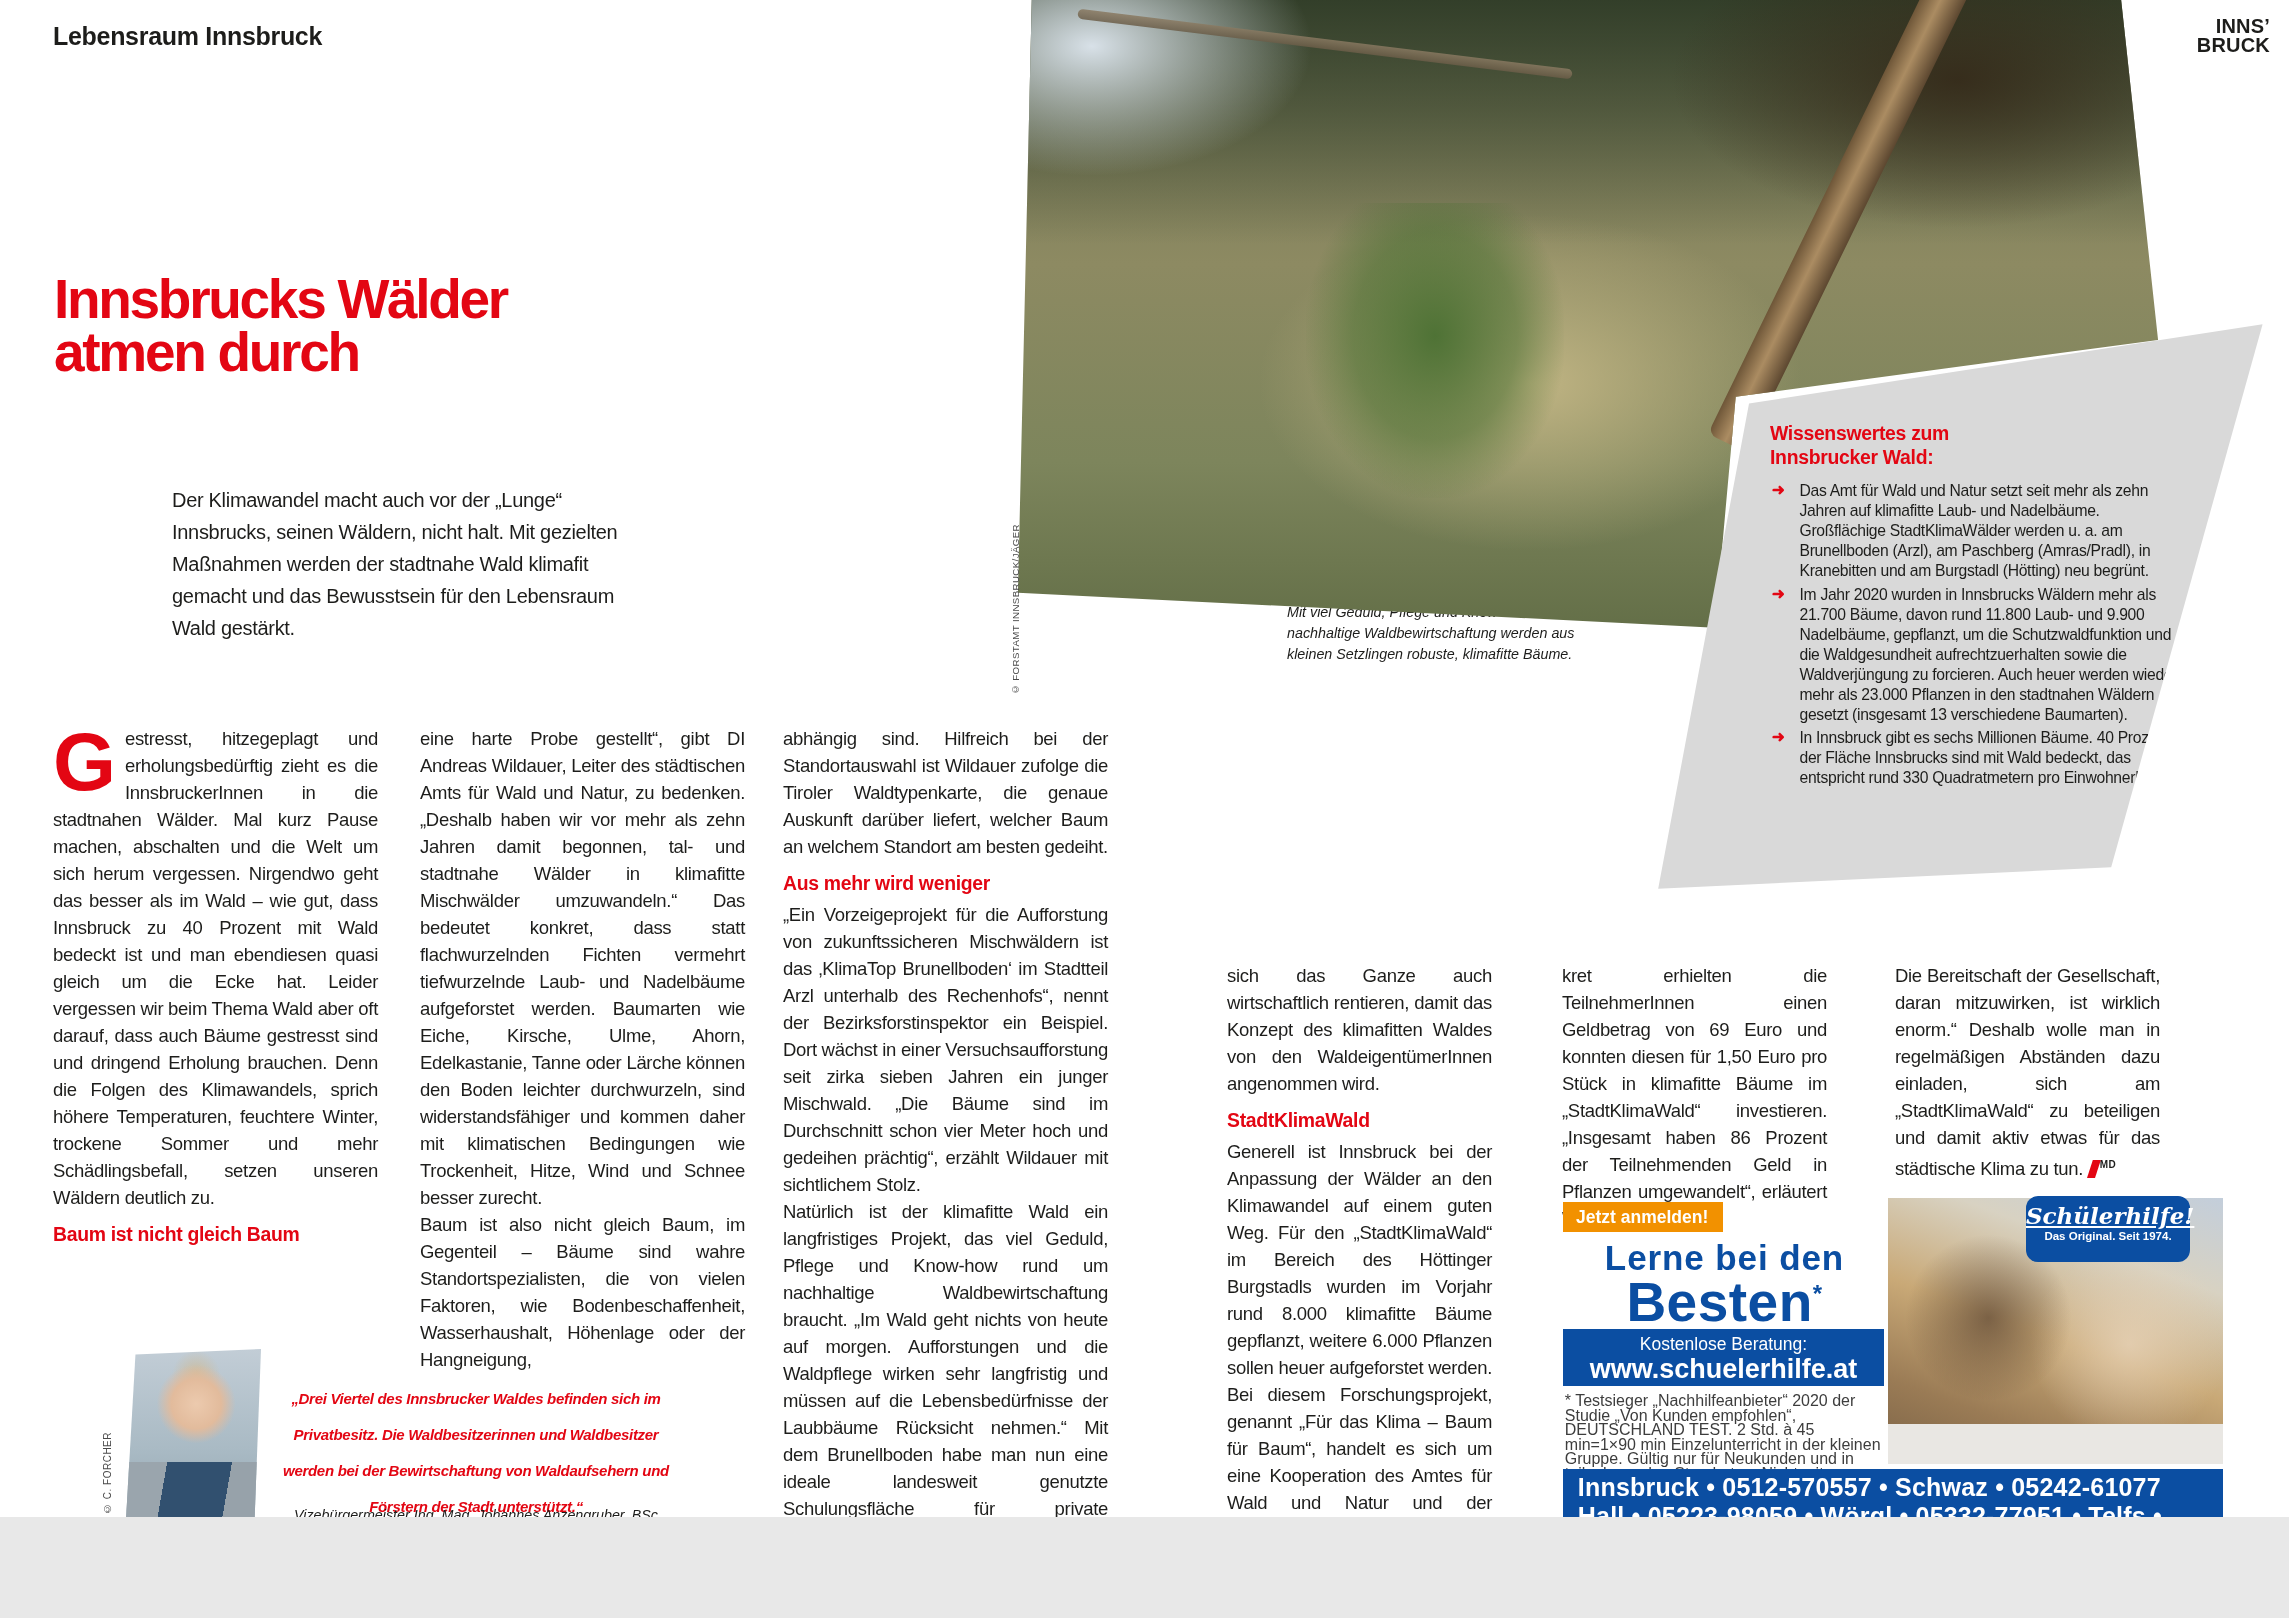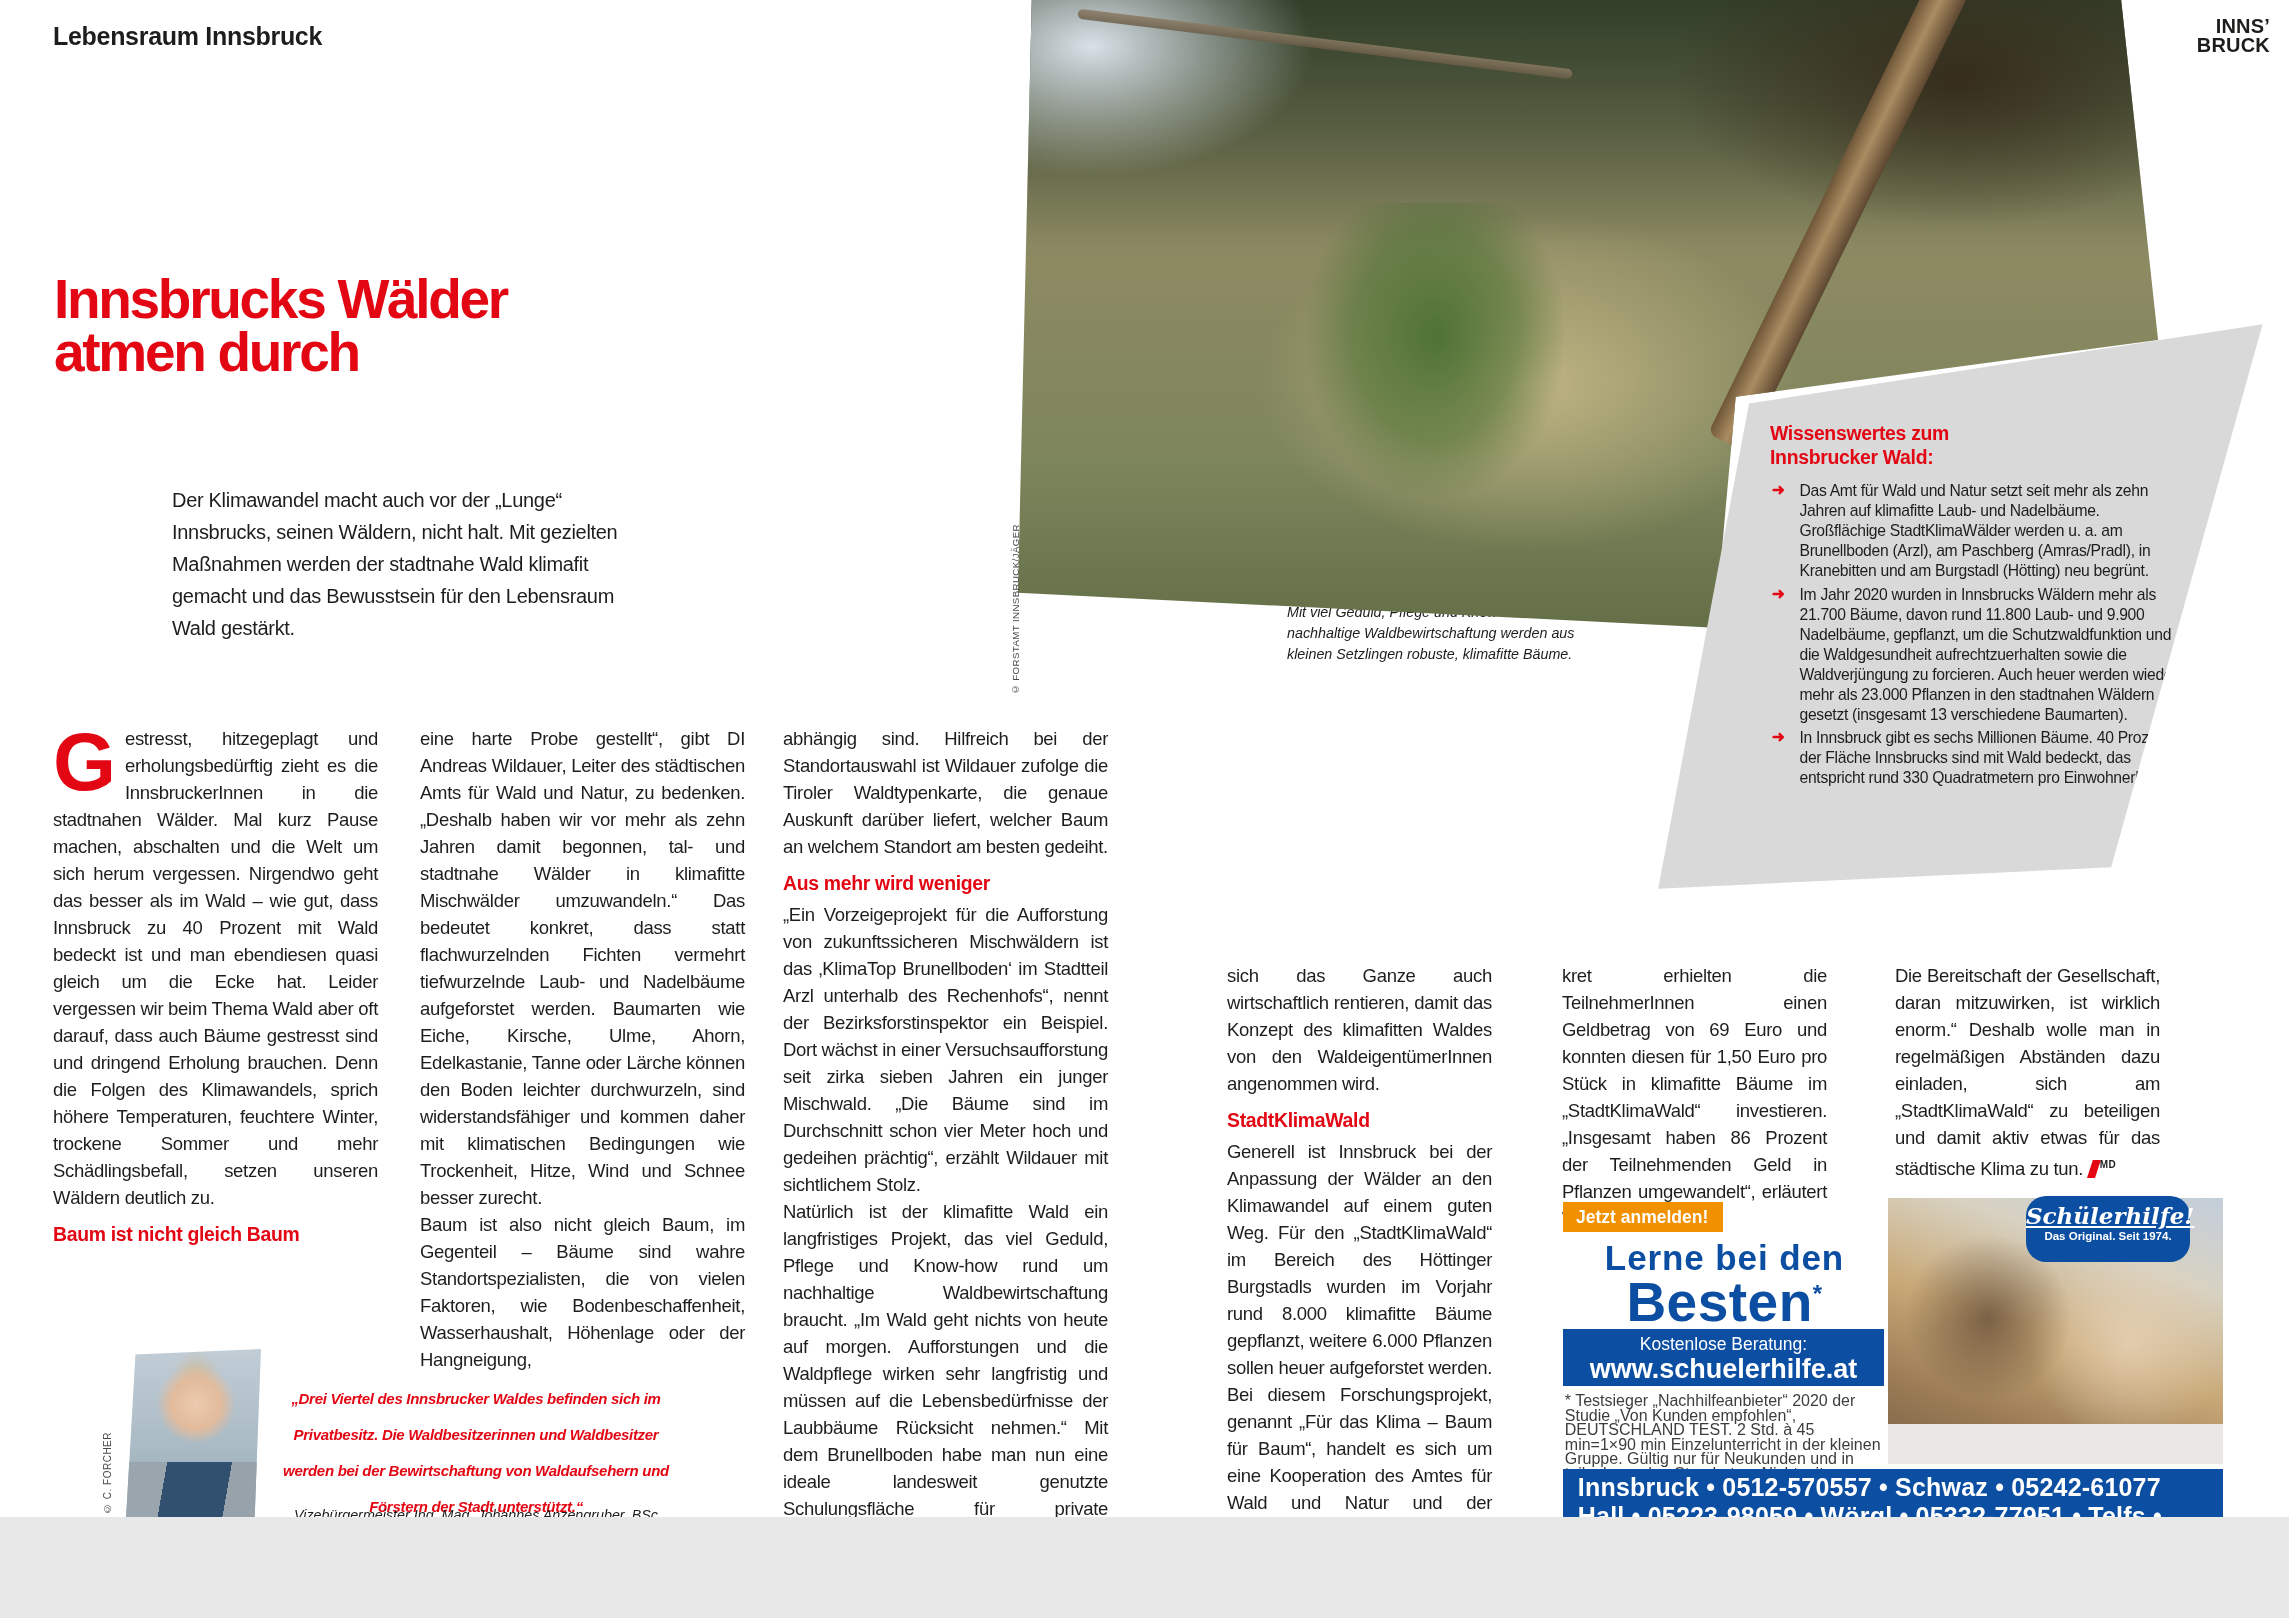--- a/index.html
+++ b/index.html
@@ -84,21 +84,21 @@
   #ad-bluebar{position:absolute;left:0;top:122px;width:321px;height:57px;background:#0b4ea2;color:#fff;text-align:center;padding-top:4.6px;box-sizing:border-box;}
   #ad-contact{font-weight:400;font-size:17.5px;}
   #ad-website{font-weight:700;font-size:27px;line-height:28px;}
   #ad-fineprint{position:absolute;left:1.8px;top:187px;width:320px;font-size:16px;line-height:14.6px;color:#3d3d3d;text-align:left;}
   #ad-photo{position:absolute;left:325px;top:-9.2px;width:335px;height:266px;
      background:
        radial-gradient(circle at 30% 45%, rgba(60,40,30,0.55) 0%, rgba(60,40,30,0) 30%),
        radial-gradient(circle at 72% 55%, rgba(235,215,190,0.7) 0%, rgba(235,215,190,0) 35%),
        linear-gradient(200deg,#c3cedb 0%,#d8d2c2 25%,#c9a977 52%,#9a7b55 78%,#7a6246 100%);}
   #ad-photo::after{content:"";position:absolute;left:0;bottom:0;width:100%;height:15%;background:#e9e7e3;}
-  #sh-logo{position:absolute;left:138px;top:-1.8px;width:164px;height:66px;background:#0b4ea2;border-radius:20px;
+  #sh-logo{position:absolute;left:138px;top:-1.8px;width:164px;height:66px;background:#0b4ea2;border-radius:12px;
      color:#fff;text-align:center;box-sizing:border-box;padding-top:8.3px;}
   #sh-logo-name{font-family:"DejaVu Serif",serif;font-style:italic;font-weight:700;font-size:23px;line-height:24px;text-decoration:underline;}
   #sh-logo-tagline{font-weight:700;font-size:11.5px;margin-top:1.8px;}
   #ad-phonebar{position:absolute;left:0;top:262px;width:660px;height:63px;background:#0b4ea2;color:#fff;
      font-weight:700;font-size:25px;line-height:29px;box-sizing:border-box;padding:3.7px 0 0 14.8px;letter-spacing:0.2px;}
 
   
   .footer{top:1576px;font-size:11.5px;letter-spacing:0.9px;color:#1d1d1b;}
   #footer-left{left:53px;}
   #footer-right{right:46px;text-align:right;text-decoration:underline;}

